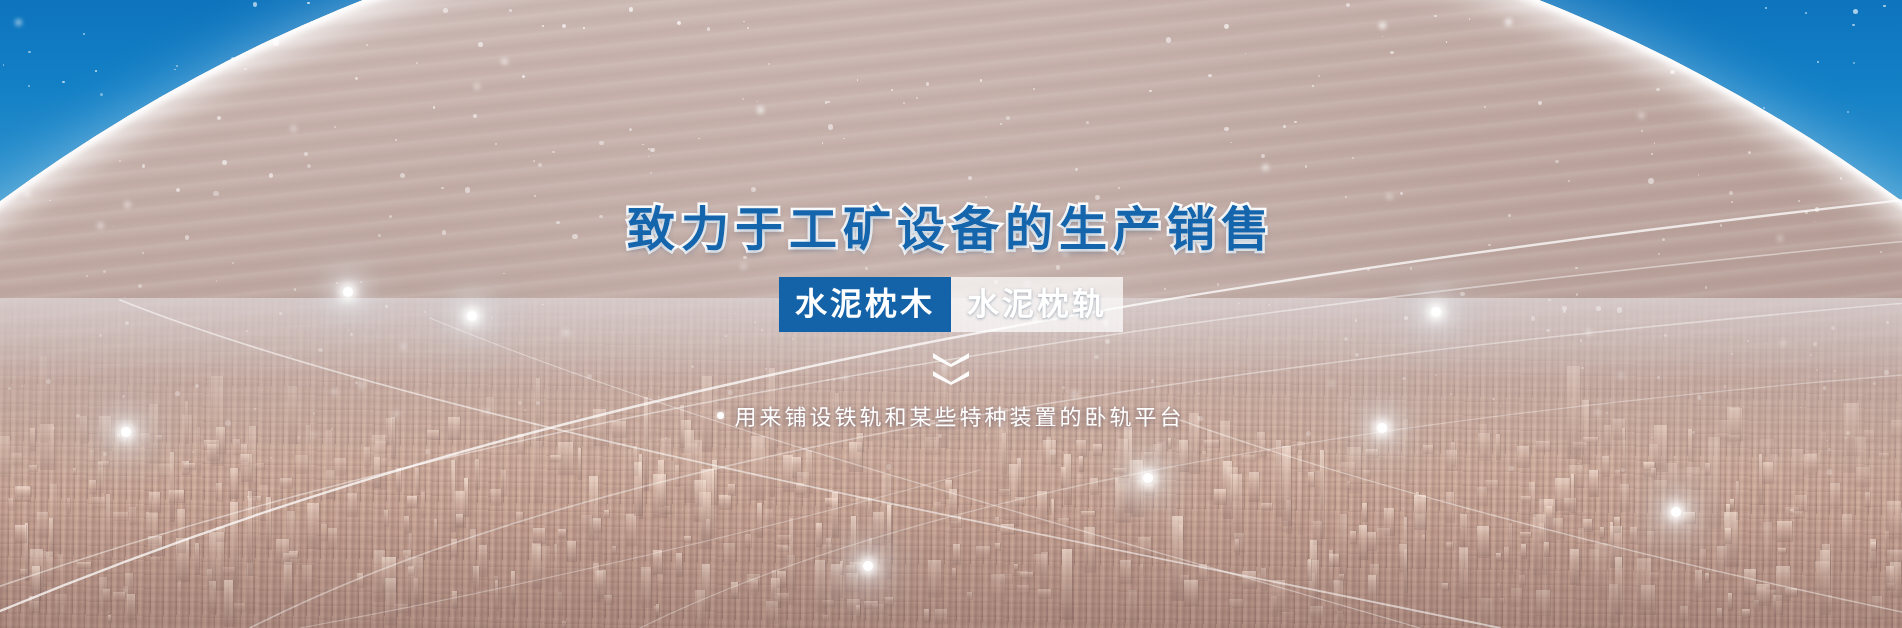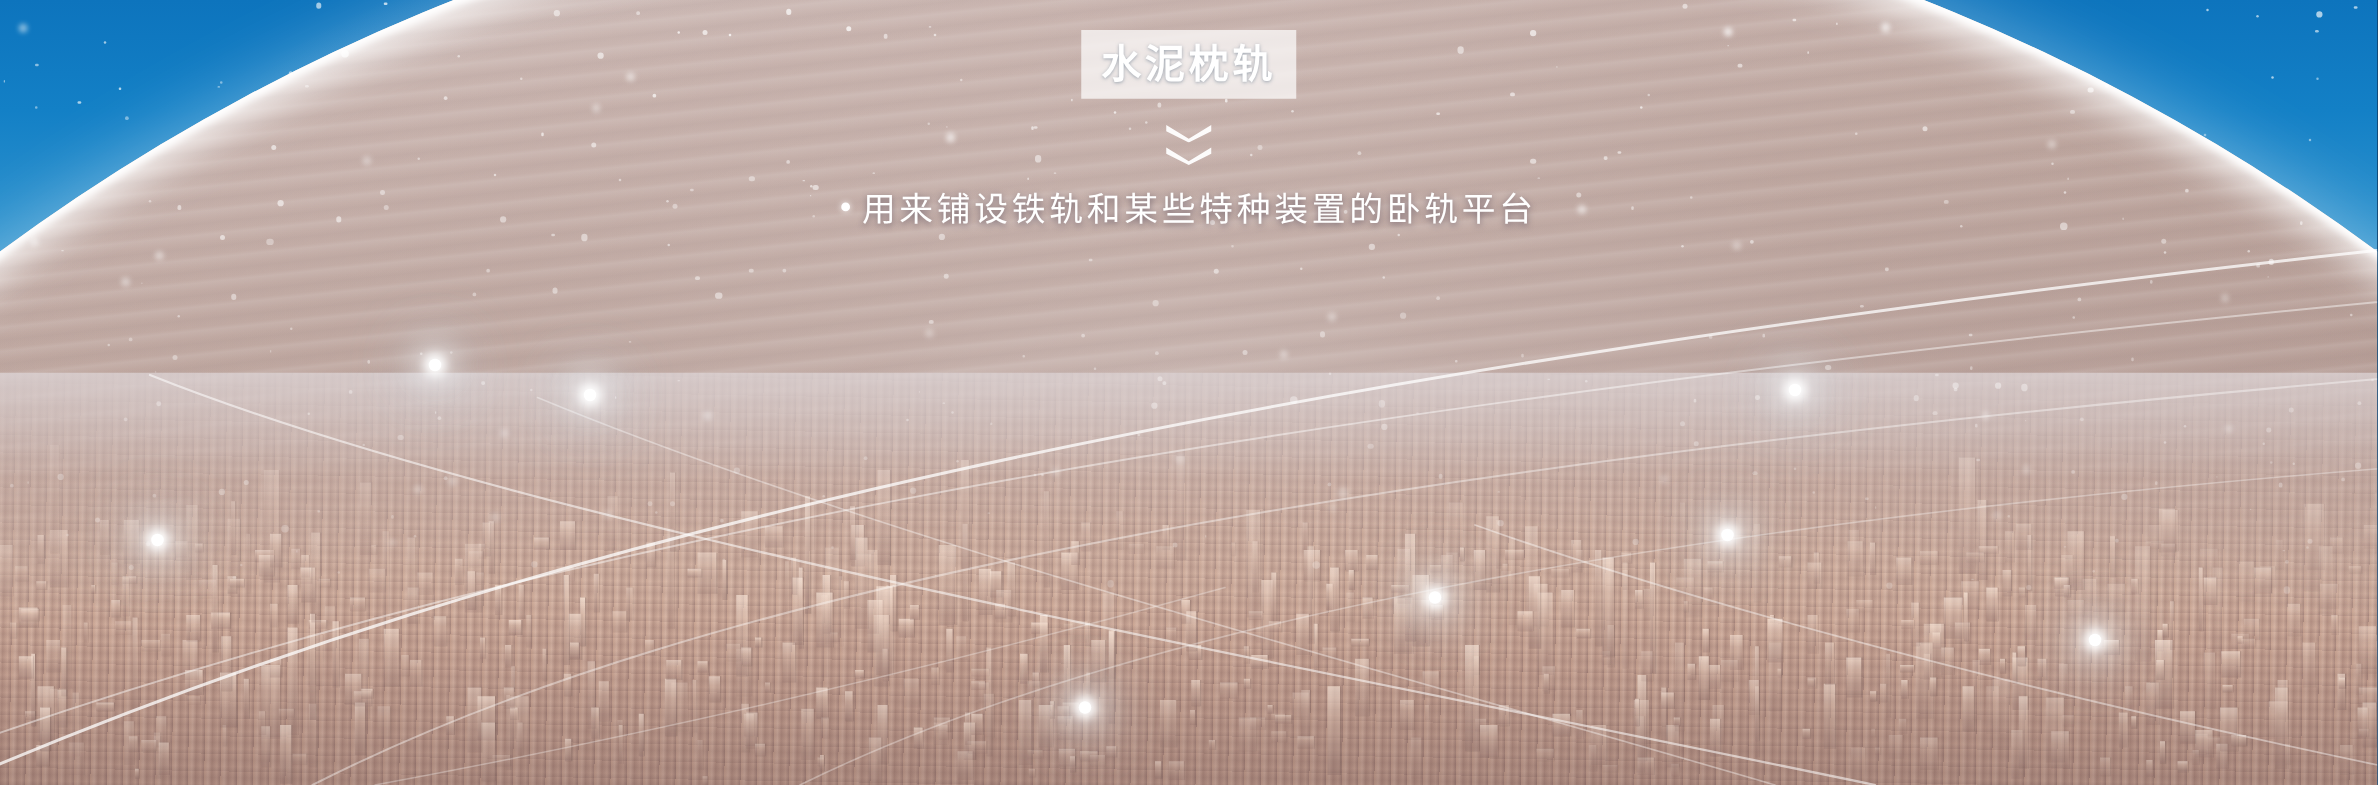--- a/index.html
+++ b/index.html
@@ -293,21 +293,21 @@
     display: flex;
     flex-direction: column;
     align-items: center;
     gap: 6px;
   }
   .bullet {
     display: flex;
     align-items: center;
     gap: 10px;
     font-family: "DejaVu Serif", "Liberation Serif", serif;
-    font-size: 27px;
+    font-size: 22px;
     letter-spacing: 3px;
     color: #ffffff;
     text-shadow: 0 1px 5px rgba(70,60,80,0.6);
     white-space: nowrap;
   }
   .dot {
     width: 7px;
     height: 7px;
     border-radius: 50%;
     background: #ffffff;
@@ -1257,22 +1257,24 @@
       <span style="left: 1062.7px; top: 297.6px; width: 2.4px; height: 2.4px; opacity: 0.39;"></span>
       <span style="left: 1346.1px; top: 3.4px; width: 4.1px; height: 4.1px; opacity: 0.61;"></span>
       <span style="left: 1852.4px; top: 24px; width: 2.2px; height: 2.2px; opacity: 0.71;"></span>
       <span style="left: 993.9px; top: 280.4px; width: 4.1px; height: 4.1px; opacity: 0.51;"></span>
       <span style="left: 1619.7px; top: 335.6px; width: 1.6px; height: 1.6px; opacity: 0.34;"></span>
       <span style="left: 1723.6px; top: 384.8px; width: 2.9px; height: 2.9px; opacity: 0.32;"></span>
     </div>
 
   <div class="content">
 
+    <div class="headline">致力于工矿设备的生产销售</div>
 
     <div class="tagrow">
+      <div class="tag">水泥枕木</div>
       <div class="tag alt">水泥枕轨</div>
     </div>
 
     <div class="chevrons">
       <span class="chev">
         <svg viewBox="0 0 40 15" aria-hidden="true">
           <path d="M2 1 L20 12 L38 1 L38 6 L20 15 L2 6 Z" fill="#ffffff" opacity="0.95"></path>
         </svg>
       </span>
       <span class="chev">

